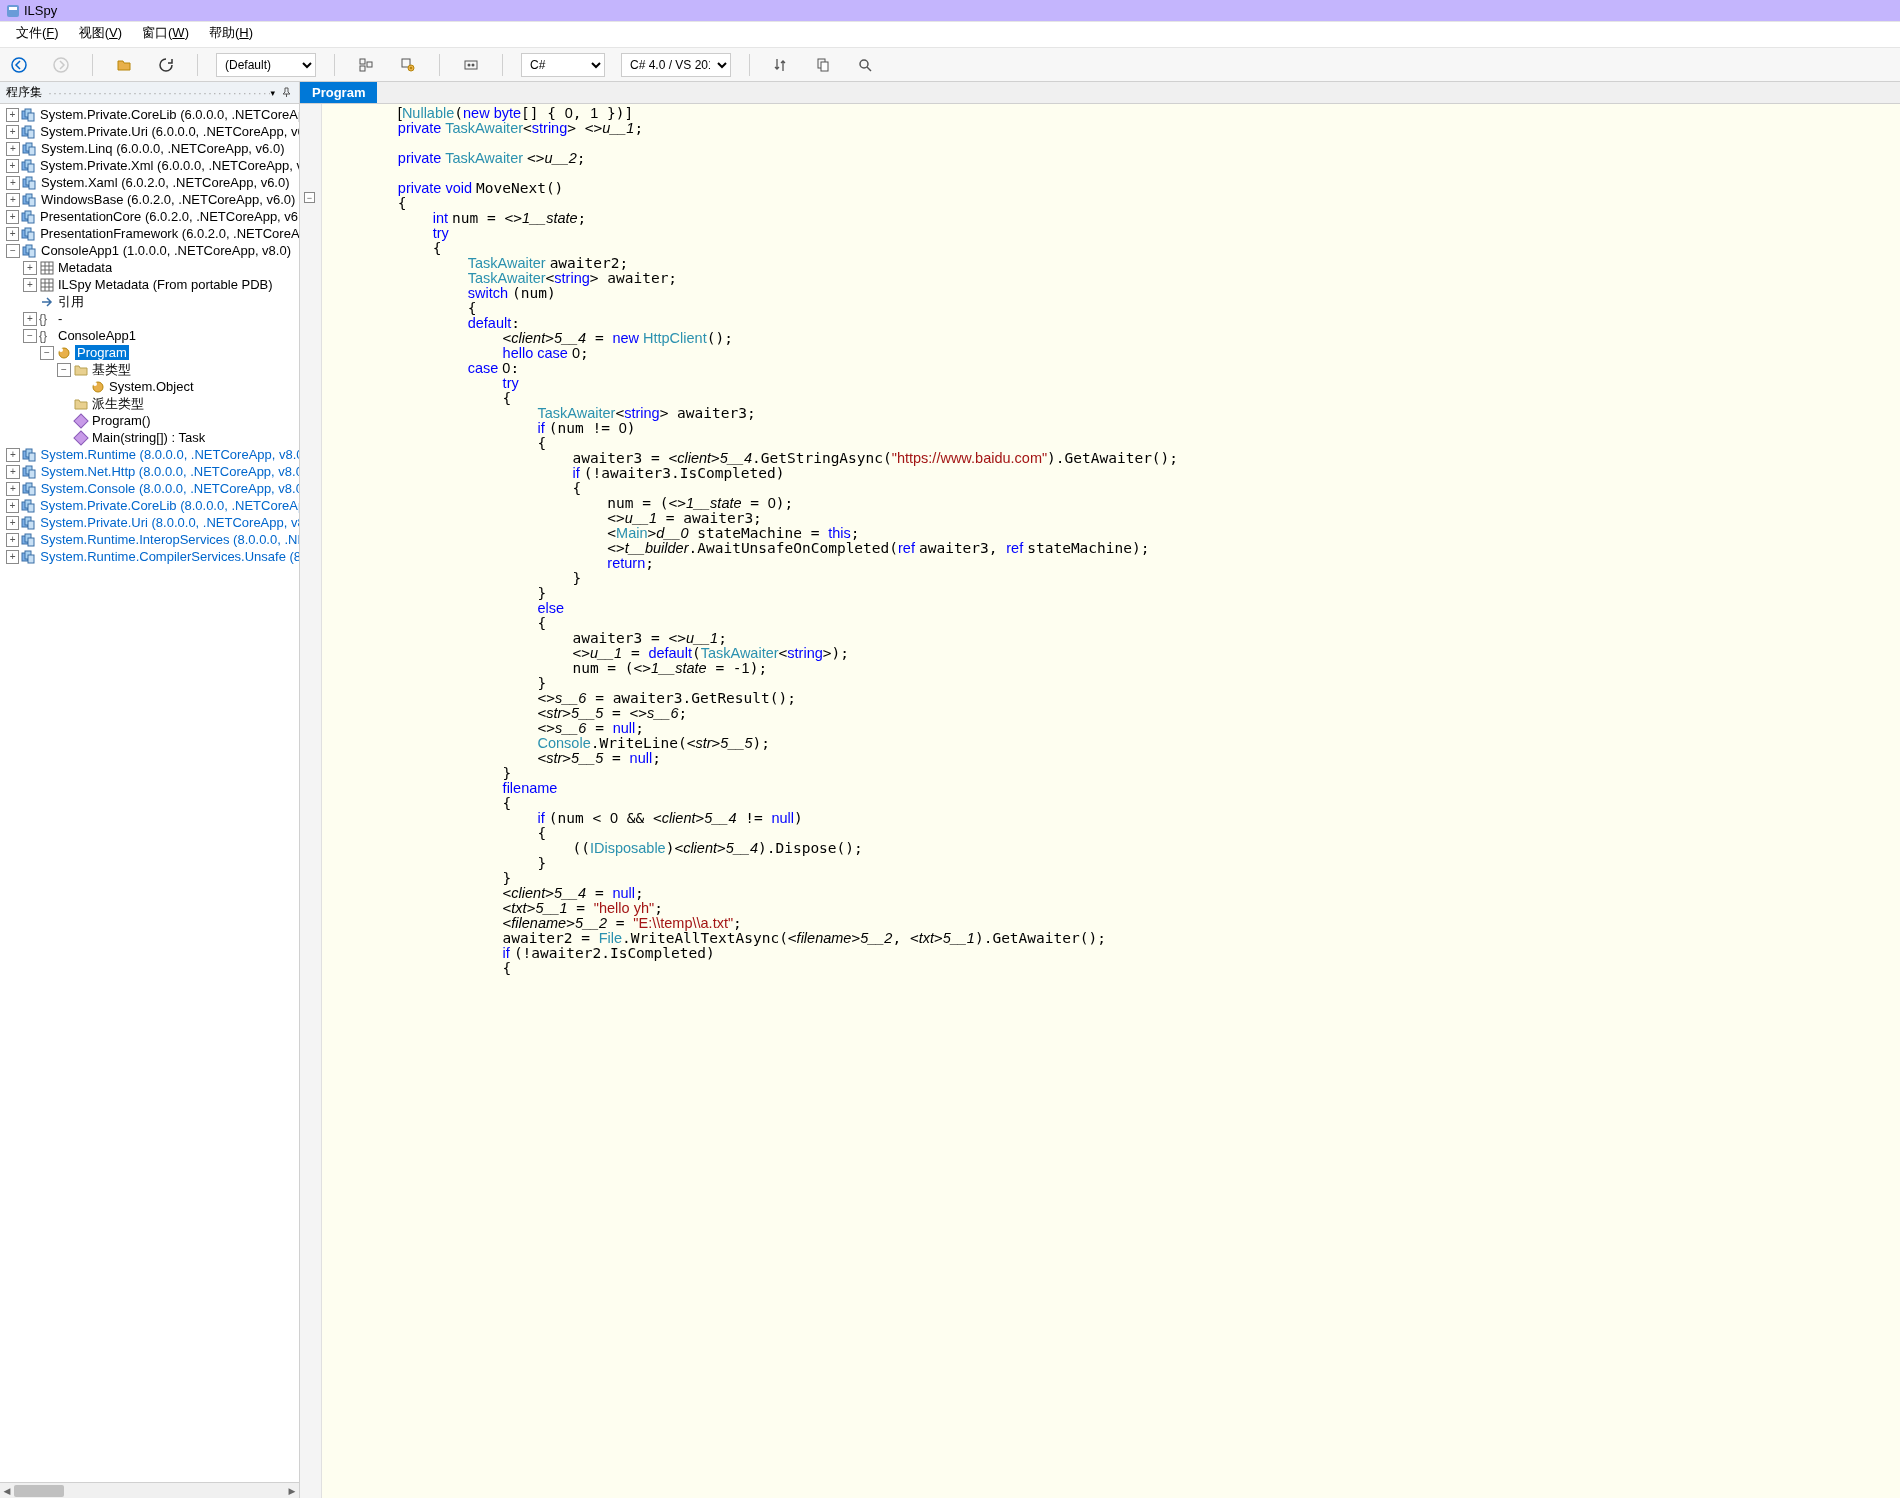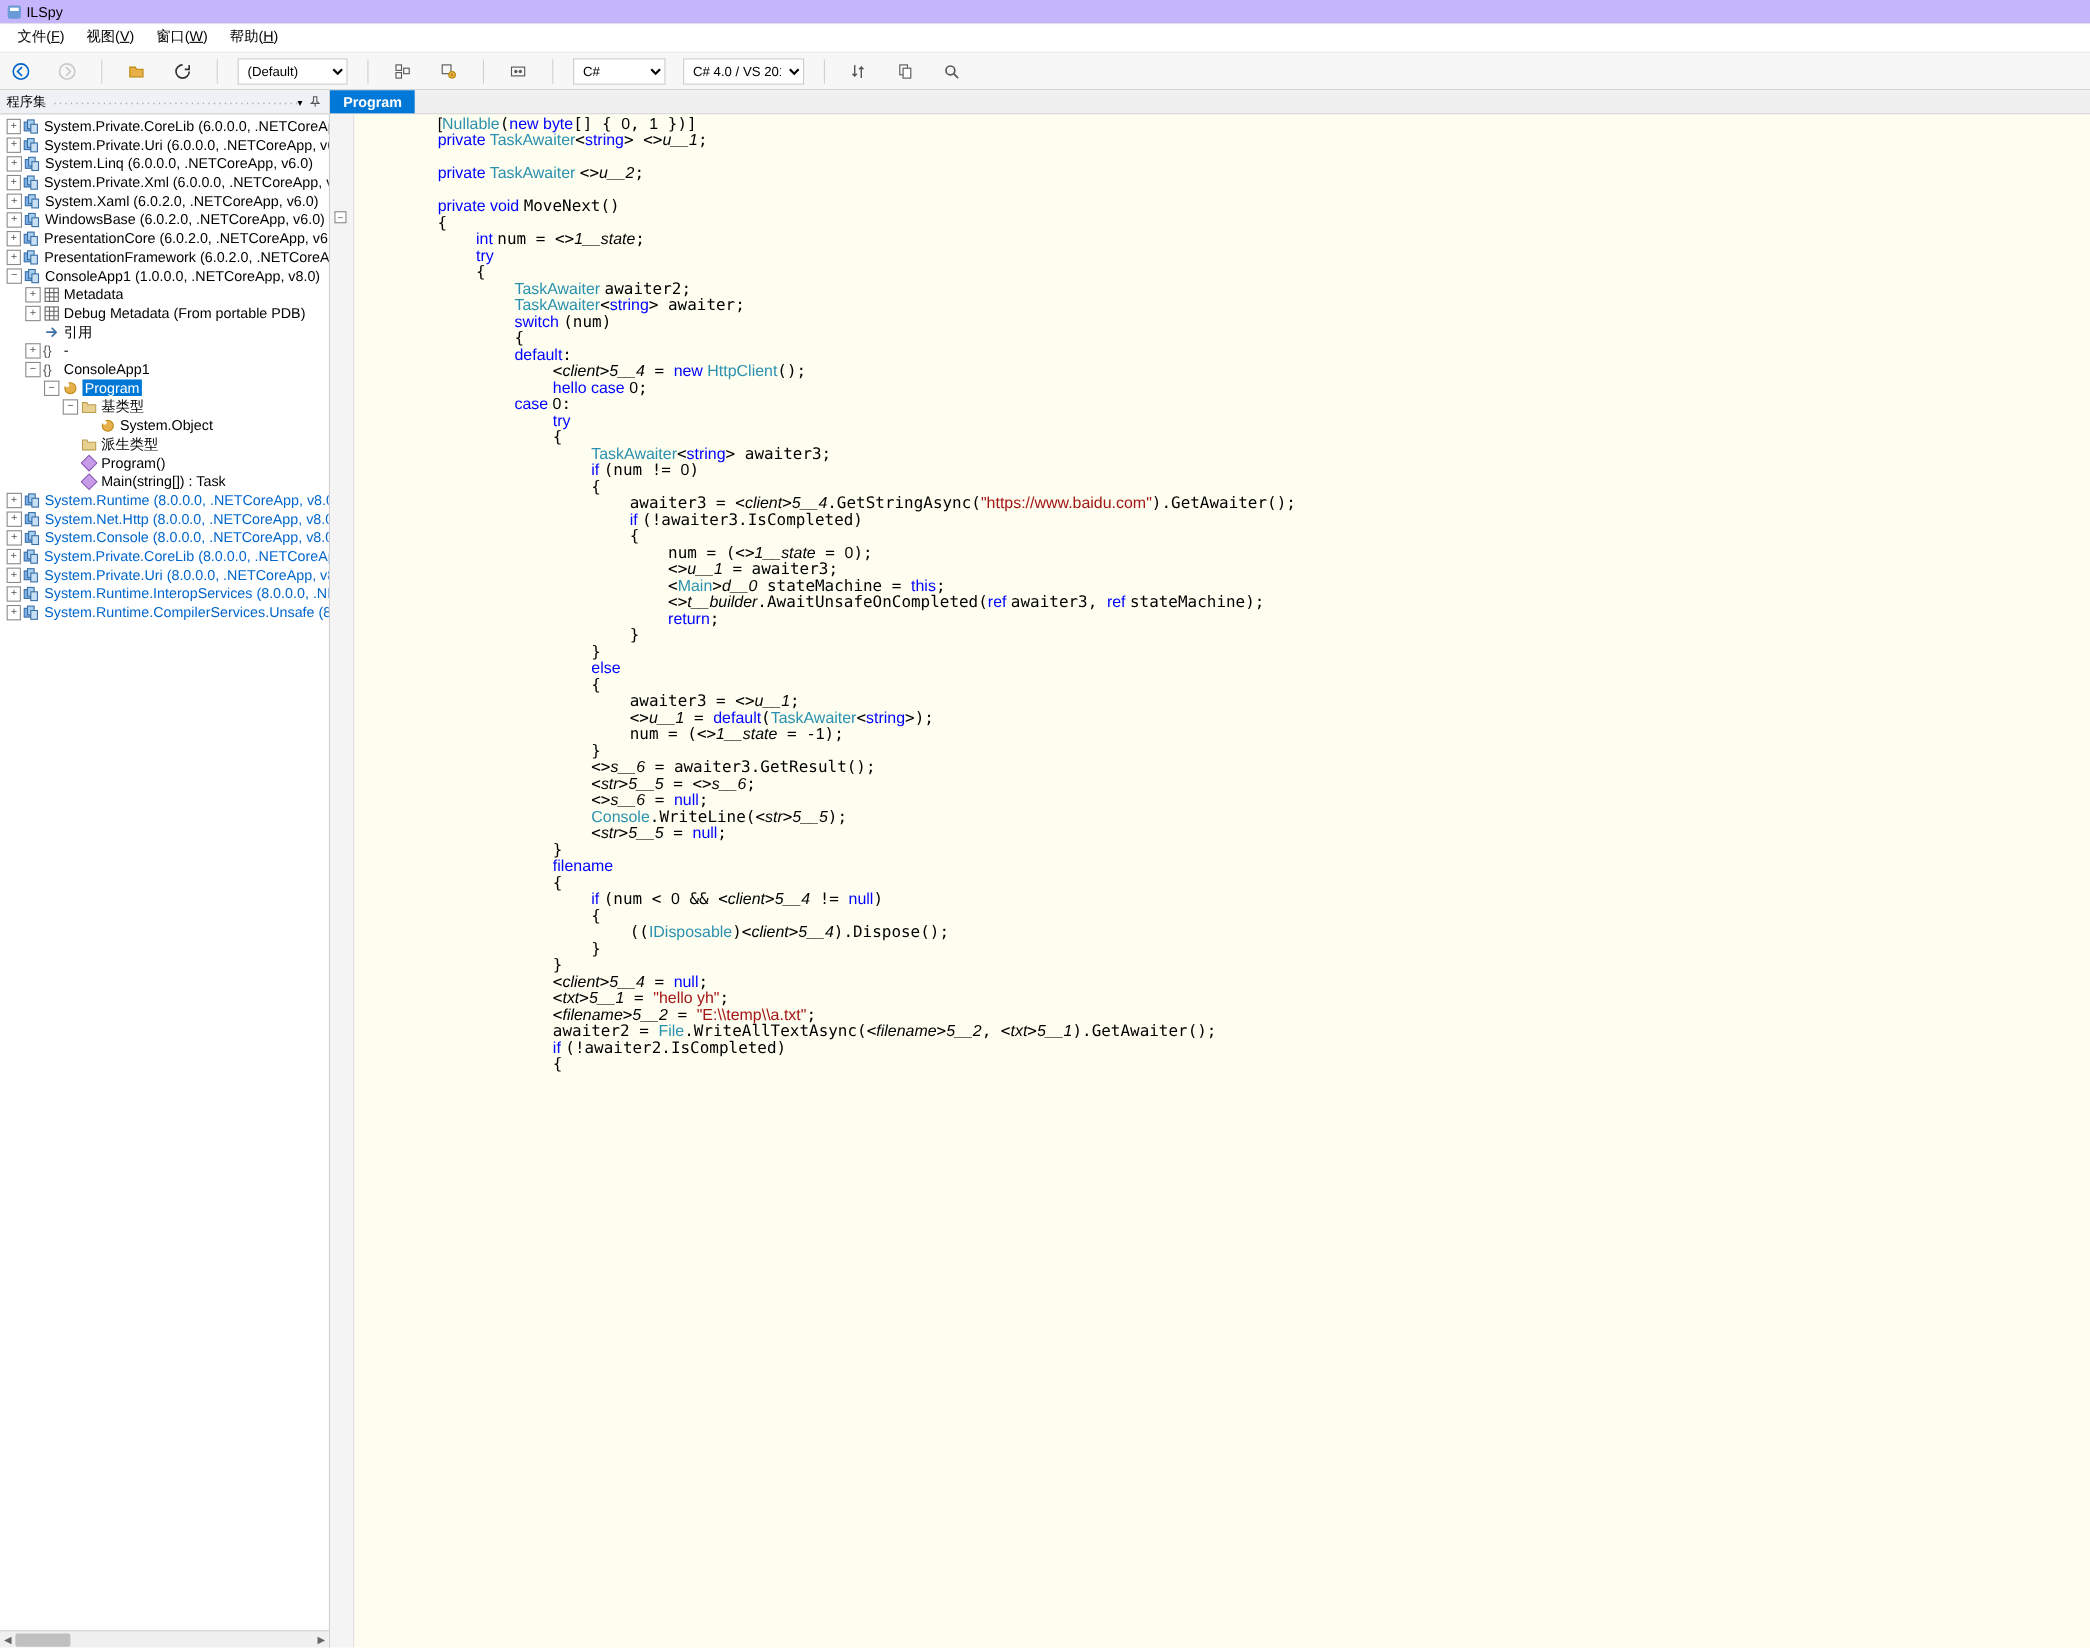--- a/index.html
+++ b/index.html
@@ -262,21 +262,21 @@
           <span class="tw">+</span>
           <span class="ic">
             <svg width="16" height="16" viewBox="0 0 16 16">
               <rect x="2" y="2" width="12" height="12" fill="none" stroke="#666"></rect>
               <line x1="2" y1="6" x2="14" y2="6" stroke="#666"></line>
               <line x1="2" y1="10" x2="14" y2="10" stroke="#666"></line>
               <line x1="6" y1="2" x2="6" y2="14" stroke="#666"></line>
               <line x1="10" y1="2" x2="10" y2="14" stroke="#666"></line>
             </svg>
           </span>
-          <span class="txt">Debug Metadata (From portable PDB)</span>
+          <span class="txt">ILSpy Metadata (From portable PDB)</span>
         </div>
         <div class="row" style="padding-left: 21px;">
           <span class="tw blank"></span>
           <span class="ic">
             <svg width="16" height="16" viewBox="0 0 16 16">
               <path d="M3 8 h8 M8 4 l4 4 l-4 4" fill="none" stroke="#3a6ea5" stroke-width="1.5"></path>
             </svg>
           </span>
           <span class="txt">引用</span>
         </div>

